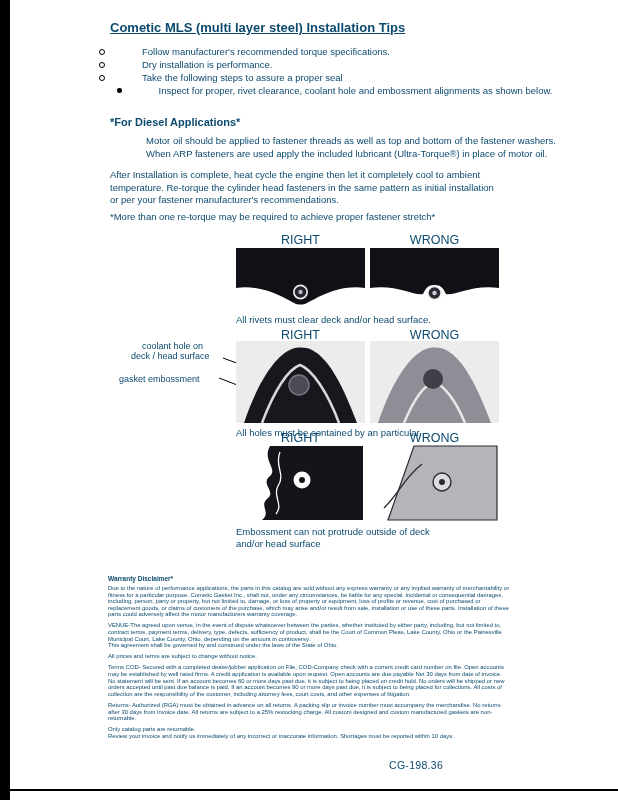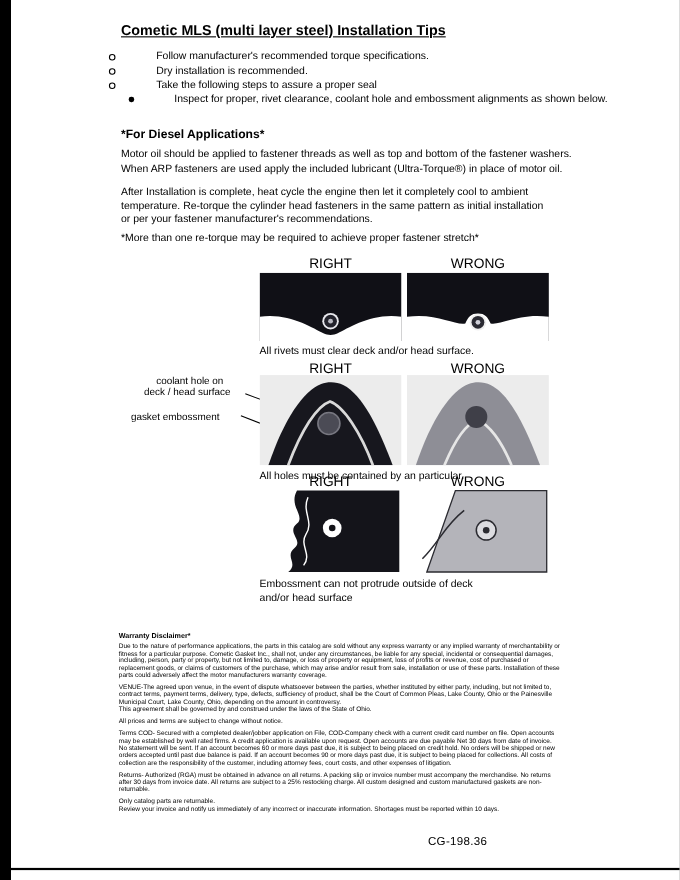--- a/index.html
+++ b/index.html
@@ -1,28 +1,28 @@
 <!DOCTYPE html>
 <html><head>
 <meta charset="utf-8">
 <style>
   html,body{margin:0;padding:0;background:#9a9a9a;}
   .page{position:relative;width:618px;height:800px;background:#ffffff;margin:0 auto;
-        font-family:"Liberation Sans",sans-serif;color:#000000;overflow:hidden;}
+        font-family:"Liberation Sans",sans-serif;color:#0c4a6e;overflow:hidden;}
   .leftbar{position:absolute;left:0;top:0;width:10px;height:800px;background:#000;}
   .bottomrule{position:absolute;left:10px;right:0;top:789px;height:2px;background:#000;}
   .title{position:absolute;left:110px;top:20px;font-size:13px;font-weight:bold;text-decoration:underline;}
   .bullets{position:absolute;left:99px;top:45px;width:480px;font-size:9.5px;line-height:13px;}
   .brow{display:flex;align-items:flex-start;gap:32px;}
   .brow.sub{padding-left:18px;}
   .mk-open{flex:0 0 auto;width:4px;height:4px;border:1px solid #000;border-radius:50%;margin:4px 5px 0 0;}
   .mk-fill{flex:0 0 auto;width:4.5px;height:4.5px;background:#000;border-radius:50%;margin:4px 5px 0 0;}
   .h-diesel{position:absolute;left:110px;top:116px;font-size:11px;font-weight:bold;}
   .para{position:absolute;left:110px;width:410px;font-size:9.5px;line-height:12.5px;white-space:pre-line;}
-  .p1{top:135px;} .p2{top:169px;} .pnote{top:211px;}
+  .p1{top:135px;margin-left:36px;} .p2{top:169px;} .pnote{top:211px;}
   .dhead{position:absolute;width:129px;text-align:center;font-size:12.5px;}
   .dimg{position:absolute;width:129px;}
   .dimg svg{display:block;width:100%;height:100%;}
   .r1{height:62px;} .r2{height:82px;} .r3{height:78px;}
   .dcap{position:absolute;font-size:9.5px;line-height:11.5px;white-space:pre-line;}
   .callout{position:absolute;font-size:9px;line-height:10px;}
   .leader{position:absolute;left:215px;top:352px;width:92px;height:52px;}
   .disc{position:absolute;left:108px;top:575px;width:402px;}
   .disc-h{font-size:6.5px;font-weight:bold;margin:0 0 3px 0;}
   .disc p{font-size:5.9px;line-height:6.6px;margin:0 0 4.5px 0;white-space:pre-line;}
@@ -36,21 +36,21 @@
 
   <div class="title">Cometic MLS (multi layer steel) Installation Tips</div>
 
   <div class="bullets">
     <div class="brow">
       <span class="mk-open"></span>
       <span>Follow manufacturer's recommended torque specifications.</span>
     </div>
     <div class="brow">
       <span class="mk-open"></span>
-      <span>Dry installation is recommended.</span>
+      <span>Dry installation is performance.</span>
     </div>
     <div class="brow">
       <span class="mk-open"></span>
       <span>Take the following steps to assure a proper seal</span>
     </div>
     <div class="brow sub">
       <span class="mk-fill"></span>
       <span>Inspect for proper, rivet clearance, coolant hole and embossment alignments as shown below.</span>
     </div>
   </div>

